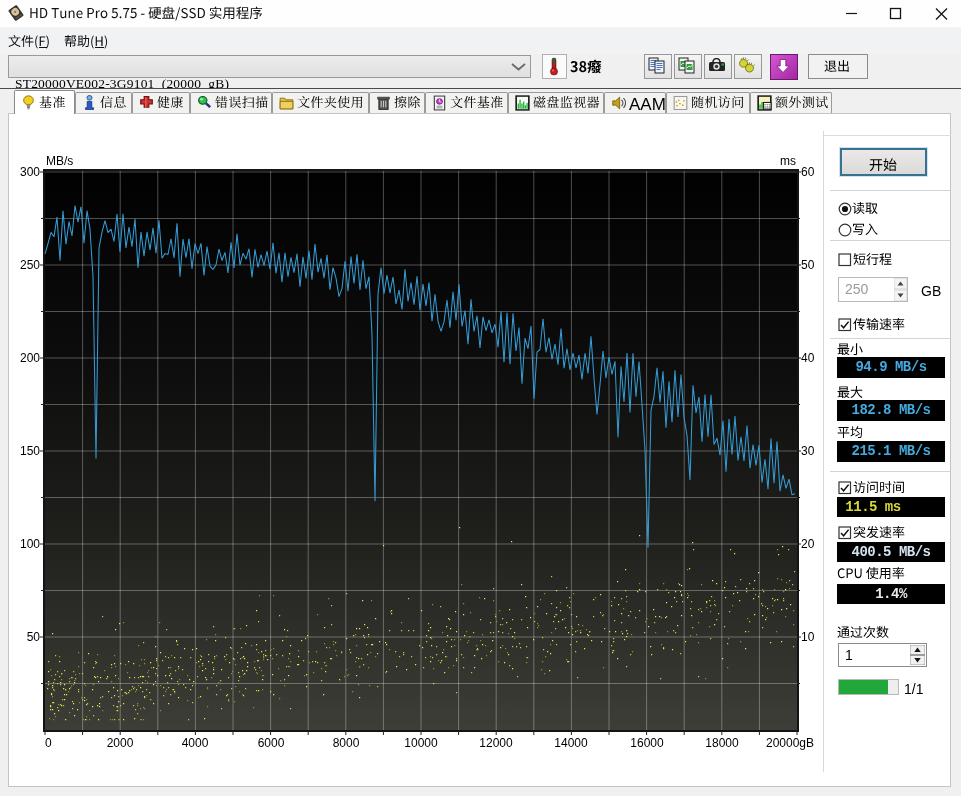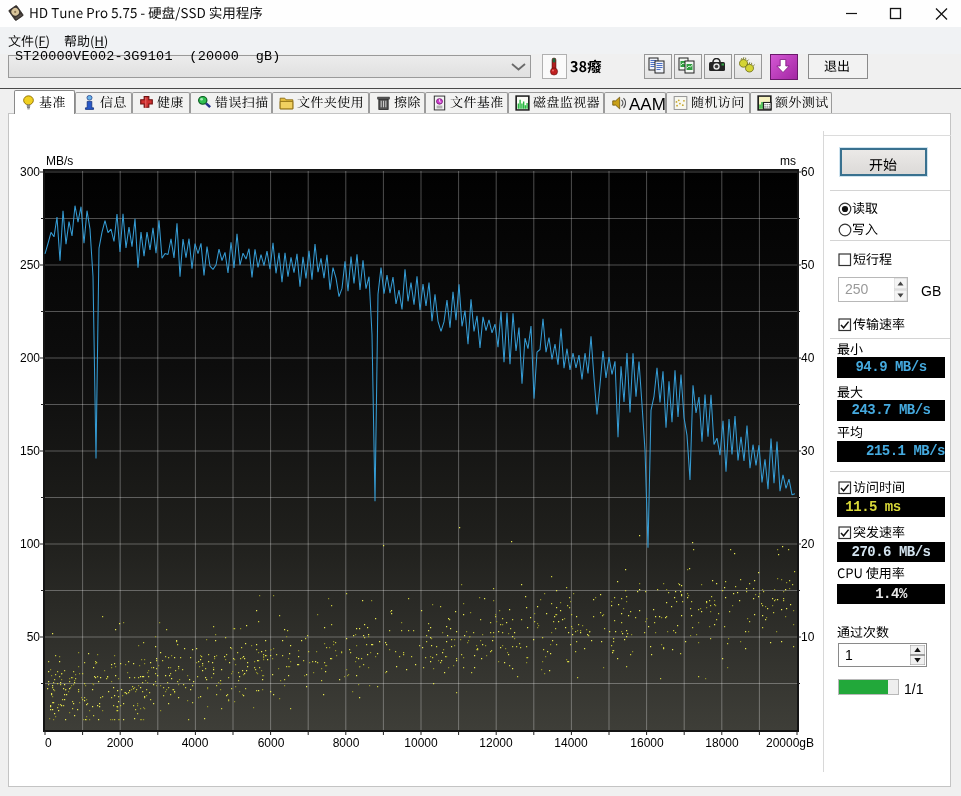--- a/index.html
+++ b/index.html
@@ -25,21 +25,21 @@
 <div class="abs" style="left:39px;top:47px;width:8px;height:1px;background:#111"></div>
 <div class="abs" style="left:95px;top:47px;width:9px;height:1px;background:#111"></div>
 <svg style="position:absolute;left:8px;top:32px" width="43" height="18" viewBox="0 -14 43 18">
     <path d="M5.5 -10.7C5.9 -10.1 6.3 -9.2 6.5 -8.7L7.5 -9C7.4 -9.5 6.9 -10.4 6.5 -11ZM0.7 -8.6V-7.7H2.7C3.4 -5.7 4.5 -4 5.8 -2.6C4.4 -1.4 2.6 -0.5 0.5 0.1C0.7 0.3 1 0.8 1.1 1C3.2 0.3 5.1 -0.6 6.5 -1.9C8 -0.6 9.8 0.4 11.9 0.9C12.1 0.7 12.3 0.3 12.6 0.1C10.5 -0.5 8.7 -1.4 7.3 -2.6C8.6 -4 9.6 -5.6 10.3 -7.7H12.4V-8.6ZM6.6 -3.3C5.3 -4.5 4.4 -6 3.7 -7.7H9.2C8.6 -5.9 7.7 -4.5 6.6 -3.3Z M17.1 -4.4V-3.5H20.9V1H21.8V-3.5H25.4V-4.4H21.8V-7.3H24.8V-8.3H21.8V-10.8H20.9V-8.3H19.1C19.3 -8.8 19.4 -9.5 19.6 -10.1L18.6 -10.3C18.3 -8.6 17.8 -6.9 17 -5.8C17.3 -5.7 17.7 -5.5 17.8 -5.3C18.2 -5.9 18.5 -6.6 18.8 -7.3H20.9V-4.4ZM16.5 -10.9C15.8 -8.9 14.6 -7 13.4 -5.7C13.6 -5.5 13.9 -5 14 -4.7C14.4 -5.2 14.8 -5.7 15.2 -6.2V1H16.1V-7.8C16.6 -8.7 17 -9.6 17.4 -10.6Z M29.1 2.5 29.8 2.2C28.7 0.4 28.2 -1.8 28.2 -4C28.2 -6.2 28.7 -8.4 29.8 -10.3L29.1 -10.6C27.9 -8.7 27.2 -6.6 27.2 -4C27.2 -1.5 27.9 0.6 29.1 2.5Z M31.7 0H32.9V-4.3H36.5V-5.3H32.9V-8.5H37.2V-9.5H31.7Z M38.9 2.5C40.1 0.6 40.8 -1.5 40.8 -4C40.8 -6.6 40.1 -8.7 38.9 -10.6L38.1 -10.3C39.2 -8.4 39.8 -6.2 39.8 -4C39.8 -1.8 39.2 0.4 38.1 2.2Z" fill="#111"></path>
   </svg>
 <svg style="position:absolute;left:64px;top:32px" width="46" height="18" viewBox="0 -14 46 18">
     <path d="M3.6 -10.9V-9.9H0.9V-9.1H3.6V-8.2H1.1V-7.4H3.6V-7.1C3.6 -6.9 3.5 -6.6 3.5 -6.4H0.7V-5.6H3.1C2.7 -5 2 -4.4 0.9 -4C1.1 -3.9 1.4 -3.5 1.6 -3.3C3 -3.9 3.8 -4.8 4.2 -5.6H7V-6.4H4.5C4.5 -6.6 4.5 -6.9 4.5 -7.1V-7.4H6.7V-8.2H4.5V-9.1H6.9V-9.9H4.5V-10.9ZM7.6 -10.4V-3.9H8.5V-9.5H10.8C10.4 -9 10 -8.3 9.5 -7.7C10.7 -7.1 11.1 -6.5 11.1 -6.1C11.1 -5.8 11 -5.6 10.8 -5.5C10.6 -5.4 10.4 -5.4 10.2 -5.4C9.9 -5.4 9.4 -5.4 8.8 -5.4C9 -5.2 9.1 -4.9 9.2 -4.6C9.7 -4.6 10.2 -4.6 10.7 -4.6C10.9 -4.6 11.2 -4.7 11.4 -4.8C11.9 -5.1 12.1 -5.4 12.1 -6C12.1 -6.6 11.7 -7.2 10.6 -7.9C11.1 -8.5 11.7 -9.3 12.2 -10L11.5 -10.4L11.3 -10.4ZM1.9 -3.4V0.3H2.9V-2.5H6V1H7V-2.5H10.3V-0.8C10.3 -0.6 10.2 -0.5 10 -0.5C9.8 -0.5 9 -0.5 8.2 -0.5C8.3 -0.3 8.5 0.1 8.5 0.3C9.6 0.3 10.3 0.3 10.7 0.2C11.1 0 11.3 -0.2 11.3 -0.7V-3.4H7V-4.4H6V-3.4Z M21.2 -10.9C21.2 -9.9 21.2 -8.9 21.2 -8H19.1V-7H21.2C21 -3.9 20.3 -1.2 17.8 0.3C18.1 0.5 18.4 0.8 18.5 1.1C21.2 -0.7 21.9 -3.6 22.1 -7H24.1C24 -2.3 23.9 -0.5 23.5 -0.1C23.4 0 23.3 0.1 23 0.1C22.8 0.1 22.1 0 21.4 -0C21.5 0.2 21.6 0.7 21.7 0.9C22.3 1 23 1 23.5 0.9C23.9 0.9 24.1 0.8 24.4 0.4C24.8 -0.1 24.9 -2 25.1 -7.5C25.1 -7.6 25.1 -8 25.1 -8H22.1C22.2 -8.9 22.2 -9.9 22.2 -10.9ZM13.4 -1.2 13.6 -0.2C15.2 -0.6 17.4 -1.1 19.4 -1.6L19.3 -2.5L18.6 -2.3V-10.3H14.4V-1.4ZM15.3 -1.6V-3.8H17.7V-2.1ZM15.3 -6.6H17.7V-4.7H15.3ZM15.3 -7.5V-9.4H17.7V-7.5Z M29.1 2.5 29.8 2.2C28.7 0.4 28.2 -1.8 28.2 -4C28.2 -6.2 28.7 -8.4 29.8 -10.3L29.1 -10.6C27.9 -8.7 27.2 -6.6 27.2 -4C27.2 -1.5 27.9 0.6 29.1 2.5Z M31.7 0H32.9V-4.5H37.3V0H38.6V-9.5H37.3V-5.5H32.9V-9.5H31.7Z M41.1 2.5C42.3 0.6 43.1 -1.5 43.1 -4C43.1 -6.6 42.3 -8.7 41.1 -10.6L40.4 -10.3C41.5 -8.4 42.1 -6.2 42.1 -4C42.1 -1.8 41.5 0.4 40.4 2.2Z" fill="#111"></path>
   </svg>
 <div class="abs" style="left:0;top:54px;width:961px;height:34px;background:#f0f0f0"></div>
 <div class="abs" style="left:8px;top:55px;width:521px;height:21px;background:linear-gradient(#ececec,#e0e0e0);border:1px solid #9a9a9a"></div>
-<div class="abs" style="left:15px;top:49px;font-family:Liberation Mono, monospace;font-size:13.5px;color:#000;letter-spacing:0.2px">ST20000VE002-3G9101&nbsp;&nbsp;(20000&nbsp;&nbsp;gB)</div>
+<div class="abs" style="left:15px;top:76px;font-family:Liberation Serif, serif;font-size:13.5px;color:#000;letter-spacing:0.2px">ST20000VE002-3G9101&nbsp;&nbsp;(20000&nbsp;&nbsp;gB)</div>
 <svg class="abs" style="left:511px;top:63px" width="16" height="8" viewBox="0 0 16 8">
     <path d="M1 1l6.5 5.5L14 1" stroke="#6a6a6a" stroke-width="1.8" fill="none"></path>
   </svg>
 <div class="abs" style="left:542px;top:54px;width:23px;height:23px;background:#fafafa;border:1px solid #b0b0b0"></div>
 <svg class="abs" style="left:547px;top:56px" width="14" height="20" viewBox="0 0 14 20">
 <rect x="5" y="2" width="4" height="12" rx="2" fill="#b02020" stroke="#400" stroke-width="0.5"></rect>
 <rect x="5.6" y="2.4" width="2.8" height="4" fill="#1a6a40"></rect>
 <circle cx="7" cy="15.5" r="3.6" fill="#c02020" stroke="#400" stroke-width="0.5"></circle>
 <circle cx="6" cy="14.6" r="1" fill="#e86a6a"></circle>
   </svg>
@@ -294,44 +294,44 @@
   </svg>
 <svg style="position:absolute;left:837px;top:340px" width="28" height="18" viewBox="0 -14 28 18">
     <path d="M3.2 -8.3H9.8V-7.3H3.2ZM3.2 -9.8H9.8V-8.9H3.2ZM2.3 -10.5V-6.6H10.8V-10.5ZM5.1 -5.1V-4.2H2.8V-5.1ZM0.6 -0.6 0.7 0.3 5.1 -0.2V1H6.1V-0.3L6.8 -0.4V-1.2L6.1 -1.1V-5.1H12.3V-5.9H0.6V-5.1H1.9V-0.7ZM6.6 -4.3V-3.5H7.4L7.1 -3.4C7.5 -2.5 8 -1.6 8.7 -0.9C8 -0.4 7.2 0 6.4 0.3C6.6 0.5 6.8 0.8 6.9 1C7.7 0.7 8.6 0.2 9.4 -0.3C10.1 0.3 11 0.7 11.9 1C12.1 0.8 12.3 0.4 12.5 0.2C11.6 0 10.7 -0.4 10 -0.9C10.9 -1.8 11.6 -2.8 12 -4.1L11.4 -4.3L11.2 -4.3ZM8 -3.5H10.8C10.5 -2.7 10 -2 9.4 -1.5C8.8 -2 8.3 -2.7 8 -3.5ZM5.1 -3.5V-2.6H2.8V-3.5ZM5.1 -1.8V-1L2.8 -0.8V-1.8Z M19 -10.7V-0.3C19 -0.1 18.9 0 18.7 0C18.4 0.1 17.5 0.1 16.5 0C16.7 0.3 16.8 0.8 16.9 1C18.1 1.1 18.9 1 19.4 0.9C19.9 0.7 20.1 0.4 20.1 -0.3V-10.7ZM22.2 -7.4C23.3 -5.6 24.3 -3.1 24.6 -1.6L25.7 -2C25.4 -3.6 24.2 -6 23.1 -7.8ZM15.6 -7.7C15.3 -5.9 14.6 -3.7 13.4 -2.3C13.7 -2.2 14.1 -2 14.3 -1.8C15.5 -3.2 16.3 -5.6 16.7 -7.5Z" fill="#000"></path>
   </svg>
 <div class="abs" style="left:837px;top:357px;width:108px;height:21px;background:#000"></div>
 <div class="abs" style="left:837px;top:357px;width:108px;height:21px;font-family:'Liberation Mono',monospace;font-weight:bold;font-size:14px;color:#45aadf;text-align:center;line-height:21px;letter-spacing:-0.5px">94.9 MB/s</div>
 <svg style="position:absolute;left:837px;top:383px" width="28" height="18" viewBox="0 -14 28 18">
     <path d="M3.2 -8.3H9.8V-7.3H3.2ZM3.2 -9.8H9.8V-8.9H3.2ZM2.3 -10.5V-6.6H10.8V-10.5ZM5.1 -5.1V-4.2H2.8V-5.1ZM0.6 -0.6 0.7 0.3 5.1 -0.2V1H6.1V-0.3L6.8 -0.4V-1.2L6.1 -1.1V-5.1H12.3V-5.9H0.6V-5.1H1.9V-0.7ZM6.6 -4.3V-3.5H7.4L7.1 -3.4C7.5 -2.5 8 -1.6 8.7 -0.9C8 -0.4 7.2 0 6.4 0.3C6.6 0.5 6.8 0.8 6.9 1C7.7 0.7 8.6 0.2 9.4 -0.3C10.1 0.3 11 0.7 11.9 1C12.1 0.8 12.3 0.4 12.5 0.2C11.6 0 10.7 -0.4 10 -0.9C10.9 -1.8 11.6 -2.8 12 -4.1L11.4 -4.3L11.2 -4.3ZM8 -3.5H10.8C10.5 -2.7 10 -2 9.4 -1.5C8.8 -2 8.3 -2.7 8 -3.5ZM5.1 -3.5V-2.6H2.8V-3.5ZM5.1 -1.8V-1L2.8 -0.8V-1.8Z M19 -10.9C19 -9.9 19 -8.6 18.8 -7.2H13.8V-6.2H18.6C18.1 -3.7 16.8 -1.2 13.6 0.2C13.8 0.4 14.1 0.8 14.3 1C17.5 -0.4 18.9 -2.9 19.5 -5.4C20.5 -2.5 22.2 -0.2 24.7 1C24.9 0.7 25.2 0.3 25.5 0.1C22.9 -0.9 21.2 -3.3 20.3 -6.2H25.2V-7.2H19.8C20 -8.6 20 -9.9 20 -10.9Z" fill="#000"></path>
   </svg>
 <div class="abs" style="left:837px;top:400px;width:108px;height:21px;background:#000"></div>
-<div class="abs" style="left:837px;top:400px;width:108px;height:21px;font-family:'Liberation Mono',monospace;font-weight:bold;font-size:14px;color:#45aadf;text-align:center;line-height:21px;letter-spacing:-0.5px">243.7 MB/s</div>
+<div class="abs" style="left:837px;top:400px;width:108px;height:21px;font-family:'Liberation Mono',monospace;font-weight:bold;font-size:14px;color:#45aadf;text-align:center;line-height:21px;letter-spacing:-0.5px">182.8 MB/s</div>
 <svg style="position:absolute;left:837px;top:423px" width="28" height="18" viewBox="0 -14 28 18">
     <path d="M2.3 -8.2C2.8 -7.2 3.3 -6 3.5 -5.2L4.4 -5.5C4.2 -6.3 3.7 -7.5 3.1 -8.4ZM9.8 -8.5C9.5 -7.6 8.9 -6.2 8.4 -5.4L9.2 -5.1C9.8 -5.9 10.4 -7.2 10.8 -8.2ZM0.7 -4.5V-3.5H6V1H7V-3.5H12.3V-4.5H7V-9.1H11.6V-10H1.4V-9.1H6V-4.5Z M19.3 -6C20.1 -5.3 21.1 -4.4 21.6 -3.8L22.3 -4.5C21.7 -5 20.7 -5.9 19.9 -6.6ZM18.3 -1.5 18.7 -0.6C20 -1.4 21.8 -2.3 23.4 -3.3L23.2 -4.1C21.4 -3.1 19.5 -2.1 18.3 -1.5ZM20.4 -10.9C19.8 -9.2 18.8 -7.6 17.6 -6.5C17.8 -6.3 18.1 -5.9 18.3 -5.7C18.9 -6.3 19.5 -7.1 20 -7.9H24.2C24 -2.6 23.8 -0.5 23.4 -0.1C23.3 0.1 23.1 0.2 22.8 0.2C22.5 0.2 21.7 0.2 20.7 0.1C20.9 0.3 21 0.7 21 1C21.8 1 22.7 1.1 23.2 1C23.6 1 23.9 0.9 24.2 0.5C24.7 -0.2 24.9 -2.2 25.1 -8.3C25.1 -8.5 25.1 -8.8 25.1 -8.8H20.5C20.8 -9.4 21.1 -10 21.3 -10.6ZM13.5 -1.6 13.8 -0.6C15.1 -1.2 16.7 -2.1 18.2 -2.9L17.9 -3.7L16.1 -2.8V-6.9H17.7V-7.8H16.1V-10.8H15.2V-7.8H13.6V-6.9H15.2V-2.4C14.5 -2.1 13.9 -1.8 13.5 -1.6Z" fill="#000"></path>
   </svg>
 <div class="abs" style="left:837px;top:441px;width:108px;height:21px;background:#000"></div>
-<div class="abs" style="left:837px;top:441px;width:108px;height:21px;font-family:'Liberation Mono',monospace;font-weight:bold;font-size:14px;color:#45aadf;text-align:right;line-height:21px;letter-spacing:-0.5px">215.1 MB/s</div>
+<div class="abs" style="left:837px;top:441px;width:108px;height:21px;font-family:'Liberation Mono',monospace;font-weight:bold;font-size:14px;color:#45aadf;text-align:center;line-height:21px;letter-spacing:-0.5px">215.1 MB/s</div>
 <svg class="abs" style="left:838px;top:481px" width="14" height="14" viewBox="0 0 14 14">
     <rect x="1" y="1" width="11.5" height="11.5" fill="#fff" stroke="#333" stroke-width="1.2"></rect>
     <path d="M3 7l2.6 2.8L10.6 3.6" stroke="#111" stroke-width="1.5" fill="none"></path>
   </svg>
 <svg style="position:absolute;left:853px;top:478px" width="54" height="18" viewBox="0 -14 54 18">
     <path d="M7.7 -10.7C7.9 -10 8.2 -9.2 8.3 -8.7L9.3 -9C9.2 -9.5 8.9 -10.3 8.6 -10.9ZM1.6 -10.1C2.2 -9.5 3.1 -8.6 3.5 -8.1L4.2 -8.8C3.8 -9.3 2.9 -10.1 2.3 -10.7ZM4.9 -8.6V-7.7H6.7C6.7 -4.4 6.5 -1.3 4.4 0.4C4.6 0.5 5 0.8 5.1 1.1C6.7 -0.3 7.3 -2.4 7.6 -4.9H10.5C10.3 -1.7 10.2 -0.4 9.9 -0.1C9.8 0 9.6 0.1 9.4 0.1C9.2 0.1 8.5 0 7.8 -0C8 0.2 8.1 0.6 8.1 0.9C8.8 0.9 9.4 1 9.8 0.9C10.2 0.9 10.5 0.8 10.7 0.5C11.1 0 11.3 -1.4 11.5 -5.3C11.5 -5.5 11.5 -5.8 11.5 -5.8H7.6C7.7 -6.4 7.7 -7 7.7 -7.7H12.4V-8.6ZM0.6 -6.9V-5.9H2.6V-1.6C2.6 -1 2.1 -0.5 1.9 -0.4C2.1 -0.2 2.4 0.2 2.5 0.5C2.7 0.2 3 -0.1 5.3 -1.9C5.3 -2.1 5.1 -2.4 5 -2.7L3.6 -1.6V-6.9Z M14.2 -8V1H15.2V-8ZM14.4 -10.3C15 -9.6 15.9 -8.7 16.3 -8.1L17 -8.6C16.6 -9.2 15.7 -10.1 15.1 -10.8ZM17.6 -10.2V-9.3H23.8V-0.3C23.8 -0.1 23.7 -0 23.5 -0C23.3 -0 22.5 0 21.7 -0C21.9 0.2 22 0.7 22.1 0.9C23.1 0.9 23.8 0.9 24.2 0.8C24.6 0.6 24.8 0.3 24.8 -0.3V-10.2ZM17.2 -7V-1.3H18.1V-2.2H21.7V-7ZM18.1 -6.1H20.8V-3.1H18.1Z M32.2 -5.9C32.9 -4.9 33.7 -3.5 34.2 -2.7L35 -3.2C34.6 -4 33.7 -5.3 33 -6.3ZM30.2 -5.2V-2.3H28V-5.2ZM30.2 -6.1H28V-8.9H30.2ZM27.1 -9.8V-0.3H28V-1.4H31.1V-9.8ZM35.9 -10.9V-8.3H31.7V-7.4H35.9V-0.4C35.9 -0.2 35.8 -0.1 35.6 -0.1C35.3 -0.1 34.3 -0.1 33.3 -0.1C33.4 0.2 33.6 0.6 33.7 0.9C35 0.9 35.8 0.9 36.3 0.7C36.7 0.6 36.9 0.3 36.9 -0.4V-7.4H38.5V-8.3H36.9V-10.9Z M40.2 -8V1H41.2V-8ZM40.4 -10.3C41 -9.7 41.7 -8.9 42 -8.4L42.8 -8.9C42.4 -9.4 41.7 -10.2 41.1 -10.8ZM43.9 -3.8H47V-2.1H43.9ZM43.9 -6.4H47V-4.7H43.9ZM43 -7.2V-1.3H48V-7.2ZM43.6 -10.2V-9.3H49.9V-0.1C49.9 0 49.8 0.1 49.6 0.1C49.5 0.1 48.9 0.1 48.4 0.1C48.5 0.3 48.7 0.7 48.7 1C49.5 1 50.1 1 50.4 0.8C50.8 0.7 50.9 0.4 50.9 -0.1V-10.2Z" fill="#000"></path>
   </svg>
 <div class="abs" style="left:837px;top:497px;width:108px;height:20px;background:#000"></div>
 <div class="abs" style="left:819px;top:497px;width:108px;height:20px;font-family:'Liberation Mono',monospace;font-weight:bold;font-size:14px;color:#d8d838;text-align:center;line-height:20px;letter-spacing:-0.5px">11.5 ms</div>
 <svg class="abs" style="left:838px;top:526px" width="14" height="14" viewBox="0 0 14 14">
     <rect x="1" y="1" width="11.5" height="11.5" fill="#fff" stroke="#333" stroke-width="1.2"></rect>
     <path d="M3 7l2.6 2.8L10.6 3.6" stroke="#111" stroke-width="1.5" fill="none"></path>
   </svg>
 <svg style="position:absolute;left:853px;top:523px" width="54" height="18" viewBox="0 -14 54 18">
     <path d="M4.8 -8.3C3.9 -7.4 2.6 -6.5 1.4 -6.1L2 -5.3C3.3 -5.9 4.6 -6.9 5.6 -7.9ZM7.4 -7.6C8.6 -7 10 -6 10.7 -5.4L11.4 -6.1C10.6 -6.7 9.1 -7.6 8 -8.2ZM7.6 -5.6C8.2 -5.2 8.9 -4.6 9.2 -4.2H6.8C6.9 -4.8 7 -5.4 7 -6.1H6C6 -5.4 5.9 -4.8 5.8 -4.2H0.7V-3.2H5.5C4.9 -1.7 3.6 -0.5 0.7 0.2C0.9 0.4 1.2 0.8 1.2 1C4.4 0.2 5.8 -1.2 6.4 -3C7.4 -0.8 9.2 0.5 11.9 1C12 0.7 12.3 0.3 12.5 0.1C9.9 -0.3 8.2 -1.4 7.3 -3.2H12.3V-4.2H9.2L9.9 -4.6C9.6 -5 8.9 -5.6 8.4 -6ZM1 -9.6V-7.1H2V-8.7H11V-7.1H12V-9.6H7.3C7.1 -10 6.9 -10.6 6.6 -11L5.6 -10.8C5.8 -10.4 6 -10 6.2 -9.6Z M21.7 -10.3C22.3 -9.7 23 -8.8 23.4 -8.3L24.2 -8.9C23.8 -9.3 23.1 -10.2 22.5 -10.7ZM14.9 -6.8C15 -6.9 15.4 -7 16.3 -7H18.1C17.2 -4.3 15.8 -2.2 13.4 -0.7C13.6 -0.6 14 -0.2 14.1 0C15.8 -1 17 -2.4 18 -4C18.5 -3 19.1 -2.1 19.9 -1.4C18.8 -0.6 17.5 -0.1 16.1 0.2C16.3 0.4 16.5 0.8 16.6 1.1C18.1 0.7 19.5 0.1 20.7 -0.8C21.8 0.1 23.3 0.7 24.9 1.1C25.1 0.8 25.3 0.4 25.5 0.2C23.9 -0.1 22.6 -0.7 21.4 -1.4C22.6 -2.4 23.4 -3.7 24 -5.4L23.3 -5.7L23.1 -5.6H18.7C18.9 -6.1 19.1 -6.5 19.2 -7H25.1L25.1 -8H19.5C19.7 -8.9 19.8 -9.8 20 -10.8L18.9 -11C18.8 -9.9 18.6 -8.9 18.3 -8H16C16.3 -8.6 16.7 -9.5 16.9 -10.4L15.9 -10.6C15.7 -9.6 15.2 -8.5 15 -8.2C14.9 -8 14.7 -7.8 14.5 -7.7C14.7 -7.5 14.8 -7 14.9 -6.8ZM20.6 -2C19.8 -2.8 19.1 -3.7 18.6 -4.7H22.6C22.2 -3.6 21.5 -2.7 20.6 -2Z M26.9 -9.9C27.6 -9.2 28.5 -8.2 28.9 -7.6L29.7 -8.2C29.2 -8.8 28.4 -9.8 27.6 -10.4ZM29.5 -6.3H26.6V-5.4H28.5V-1.3C27.9 -1.1 27.2 -0.5 26.5 0.1L27.2 0.9C27.8 0.1 28.5 -0.6 29 -0.6C29.3 -0.6 29.7 -0.2 30.3 0.1C31.2 0.7 32.3 0.8 33.8 0.8C35 0.8 37.3 0.7 38.2 0.7C38.2 0.4 38.4 -0.1 38.5 -0.3C37.2 -0.2 35.3 -0.1 33.8 -0.1C32.4 -0.1 31.3 -0.2 30.5 -0.7C30 -0.9 29.7 -1.1 29.5 -1.3ZM31.6 -6.9H33.6V-5.2H31.6ZM34.6 -6.9H36.8V-5.2H34.6ZM33.6 -10.9V-9.6H30.1V-8.7H33.6V-7.6H30.7V-4.4H33.2C32.4 -3.3 31.2 -2.3 30 -1.8C30.2 -1.6 30.5 -1.2 30.6 -1C31.7 -1.6 32.8 -2.6 33.6 -3.7V-0.6H34.6V-3.7C35.7 -2.9 36.8 -1.9 37.4 -1.2L38.1 -1.9C37.4 -2.6 36 -3.6 34.9 -4.4H37.7V-7.6H34.6V-8.7H38.3V-9.6H34.6V-10.9Z M49.8 -8.4C49.3 -7.8 48.5 -7.1 47.9 -6.7L48.6 -6.2C49.2 -6.6 50 -7.3 50.6 -7.9ZM39.7 -4.4 40.2 -3.6C41.1 -4 42.1 -4.6 43.1 -5.1L43 -5.9C41.8 -5.3 40.5 -4.7 39.7 -4.4ZM40.1 -7.8C40.8 -7.3 41.7 -6.7 42.1 -6.3L42.8 -6.9C42.3 -7.3 41.5 -7.9 40.8 -8.3ZM47.8 -5.3C48.7 -4.8 49.8 -4 50.4 -3.5L51.1 -4C50.5 -4.6 49.4 -5.3 48.5 -5.8ZM39.7 -2.6V-1.7H45V1H46V-1.7H51.4V-2.6H46V-3.7H45V-2.6ZM44.7 -10.8C44.9 -10.5 45.1 -10.1 45.3 -9.8H39.9V-8.9H44.7C44.3 -8.2 43.9 -7.7 43.7 -7.5C43.5 -7.3 43.3 -7.1 43.1 -7.1C43.2 -6.9 43.3 -6.5 43.4 -6.3C43.6 -6.4 43.9 -6.4 45.4 -6.5C44.7 -5.9 44.2 -5.4 43.9 -5.2C43.5 -4.8 43.1 -4.6 42.9 -4.5C43 -4.3 43.1 -3.9 43.1 -3.7C43.4 -3.8 43.9 -3.9 47.3 -4.2C47.4 -4 47.6 -3.7 47.6 -3.5L48.4 -3.9C48.1 -4.5 47.5 -5.4 46.9 -6.1L46.2 -5.8C46.4 -5.5 46.6 -5.2 46.8 -4.9L44.5 -4.7C45.6 -5.6 46.8 -6.8 47.8 -8L47 -8.4C46.8 -8.1 46.4 -7.7 46.1 -7.4L44.5 -7.3C44.9 -7.7 45.3 -8.3 45.7 -8.9H51.2V-9.8H46.4C46.2 -10.1 45.9 -10.6 45.6 -11Z" fill="#000"></path>
   </svg>
 <div class="abs" style="left:837px;top:542px;width:108px;height:20px;background:#000"></div>
-<div class="abs" style="left:837px;top:542px;width:108px;height:20px;font-family:'Liberation Mono',monospace;font-weight:bold;font-size:14px;color:#d4e4f0;text-align:center;line-height:20px;letter-spacing:-0.5px">270.6 MB/s</div>
+<div class="abs" style="left:837px;top:542px;width:108px;height:20px;font-family:'Liberation Mono',monospace;font-weight:bold;font-size:14px;color:#d4e4f0;text-align:center;line-height:20px;letter-spacing:-0.5px">400.5 MB/s</div>
 <svg style="position:absolute;left:837px;top:564px" width="69" height="18" viewBox="0 -14 69 18">
     <path d="M4.9 0.2C6.1 0.2 7.1 -0.3 7.8 -1.2L7.2 -2C6.6 -1.3 5.9 -0.9 5 -0.9C3.1 -0.9 2 -2.4 2 -4.8C2 -7.2 3.2 -8.6 5 -8.6C5.8 -8.6 6.4 -8.3 6.9 -7.7L7.6 -8.5C7 -9.1 6.1 -9.7 5 -9.7C2.6 -9.7 0.8 -7.8 0.8 -4.8C0.8 -1.7 2.5 0.2 4.9 0.2Z M9.6 0H10.8V-3.8H12.4C14.5 -3.8 15.9 -4.7 15.9 -6.7C15.9 -8.8 14.5 -9.5 12.3 -9.5H9.6ZM10.8 -4.8V-8.6H12.2C13.8 -8.6 14.7 -8.1 14.7 -6.7C14.7 -5.4 13.9 -4.8 12.2 -4.8Z M21.2 0.2C23.2 0.2 24.6 -0.9 24.6 -3.9V-9.5H23.5V-3.9C23.5 -1.6 22.5 -0.9 21.2 -0.9C20 -0.9 19 -1.6 19 -3.9V-9.5H17.8V-3.9C17.8 -0.9 19.3 0.2 21.2 0.2Z M36.6 -10.9V-9.5H33V-8.6H36.6V-7.3H33.4V-3.7H36.5C36.4 -3 36.2 -2.3 35.8 -1.7C35.1 -2.2 34.6 -2.8 34.2 -3.4L33.4 -3.2C33.8 -2.3 34.5 -1.6 35.2 -1.1C34.6 -0.5 33.8 -0.1 32.5 0.3C32.7 0.5 33 0.9 33.1 1.1C34.5 0.7 35.4 0.1 36 -0.5C37.4 0.3 39 0.8 40.9 1.1C41 0.8 41.2 0.4 41.4 0.2C39.6 -0 37.9 -0.5 36.6 -1.2C37.1 -2 37.4 -2.8 37.5 -3.7H40.9V-7.3H37.5V-8.6H41.3V-9.5H37.5V-10.9ZM34.3 -6.5H36.6V-5.1L36.6 -4.5H34.3ZM37.5 -6.5H39.9V-4.5H37.5L37.5 -5.1ZM32.4 -10.9C31.7 -9 30.4 -7 29.1 -5.8C29.2 -5.6 29.5 -5.1 29.6 -4.8C30.1 -5.3 30.6 -5.9 31.1 -6.5V1.1H32V-8C32.5 -8.8 33 -9.7 33.3 -10.7Z M43.8 -10V-5.3C43.8 -3.5 43.7 -1.2 42.2 0.5C42.4 0.6 42.8 0.9 43 1.1C44 0 44.4 -1.5 44.6 -3H47.9V0.9H48.9V-3H52.4V-0.3C52.4 -0.1 52.3 0 52 0C51.8 0.1 50.9 0.1 50 0C50.1 0.3 50.3 0.7 50.3 1C51.5 1 52.3 1 52.7 0.8C53.2 0.7 53.3 0.4 53.3 -0.3V-10ZM44.8 -9.1H47.9V-7H44.8ZM52.4 -9.1V-7H48.9V-9.1ZM44.8 -6.1H47.9V-3.9H44.7C44.7 -4.4 44.8 -4.8 44.8 -5.3ZM52.4 -6.1V-3.9H48.9V-6.1Z M65.6 -8.4C65.1 -7.8 64.3 -7.1 63.7 -6.7L64.5 -6.2C65.1 -6.6 65.8 -7.3 66.4 -7.9ZM55.5 -4.4 56 -3.6C56.9 -4 58 -4.6 59 -5.1L58.8 -5.9C57.6 -5.3 56.3 -4.7 55.5 -4.4ZM55.9 -7.8C56.6 -7.3 57.5 -6.7 57.9 -6.3L58.6 -6.9C58.1 -7.3 57.3 -7.9 56.6 -8.3ZM63.6 -5.3C64.5 -4.8 65.6 -4 66.2 -3.5L66.9 -4C66.3 -4.6 65.2 -5.3 64.3 -5.8ZM55.5 -2.6V-1.7H60.8V1H61.8V-1.7H67.2V-2.6H61.8V-3.7H60.8V-2.6ZM60.5 -10.8C60.7 -10.5 60.9 -10.1 61.1 -9.8H55.7V-8.9H60.5C60.1 -8.2 59.7 -7.7 59.5 -7.5C59.3 -7.3 59.1 -7.1 58.9 -7.1C59 -6.9 59.1 -6.5 59.2 -6.3C59.4 -6.4 59.7 -6.4 61.2 -6.5C60.6 -5.9 60 -5.4 59.7 -5.2C59.3 -4.8 59 -4.6 58.7 -4.5C58.8 -4.3 58.9 -3.9 58.9 -3.7C59.2 -3.8 59.7 -3.9 63.1 -4.2C63.2 -4 63.4 -3.7 63.4 -3.5L64.2 -3.9C63.9 -4.5 63.3 -5.4 62.7 -6.1L62 -5.8C62.2 -5.5 62.4 -5.2 62.6 -4.9L60.3 -4.7C61.5 -5.6 62.6 -6.8 63.6 -8L62.8 -8.4C62.6 -8.1 62.3 -7.7 62 -7.4L60.3 -7.3C60.7 -7.7 61.1 -8.3 61.5 -8.9H67V-9.8H62.2C62 -10.1 61.7 -10.6 61.4 -11Z" fill="#000"></path>
   </svg>
 <div class="abs" style="left:837px;top:584px;width:108px;height:20px;background:#000"></div>
 <div class="abs" style="left:837px;top:584px;width:108px;height:29px;font-family:'Liberation Mono',monospace;font-weight:bold;font-size:14px;color:#e8e8e8;text-align:center;line-height:20px;letter-spacing:-0.5px">1.4%</div>
 <svg style="position:absolute;left:837px;top:623px" width="54" height="18" viewBox="0 -14 54 18">
     <path d="M0.8 -9.8C1.6 -9.2 2.6 -8.2 3.1 -7.6L3.8 -8.3C3.3 -8.9 2.3 -9.8 1.5 -10.4ZM3.3 -6H0.6V-5.1H2.4V-1.4C1.8 -1.2 1.2 -0.6 0.5 0.1L1.1 0.9C1.8 0 2.4 -0.7 2.9 -0.7C3.2 -0.7 3.6 -0.3 4.1 0C5 0.6 6.1 0.7 7.7 0.7C9.1 0.7 11.4 0.7 12.3 0.6C12.3 0.4 12.5 -0.1 12.6 -0.3C11.3 -0.2 9.3 -0.1 7.7 -0.1C6.3 -0.1 5.2 -0.2 4.3 -0.7C3.9 -1 3.6 -1.3 3.3 -1.4ZM4.7 -10.4V-9.7H10.2C9.7 -9.3 9 -8.9 8.4 -8.6C7.7 -8.8 7.1 -9.1 6.5 -9.3L5.9 -8.8C6.7 -8.5 7.6 -8 8.4 -7.7H4.7V-0.9H5.6V-3.1H7.8V-1H8.7V-3.1H11V-1.9C11 -1.7 10.9 -1.7 10.8 -1.7C10.6 -1.7 10.1 -1.7 9.4 -1.7C9.6 -1.5 9.7 -1.1 9.7 -0.9C10.6 -0.9 11.1 -0.9 11.5 -1C11.8 -1.2 11.9 -1.4 11.9 -1.9V-7.7H10.2C10 -7.8 9.6 -8 9.3 -8.2C10.2 -8.7 11.2 -9.3 11.9 -10L11.3 -10.5L11.1 -10.4ZM11 -6.9V-5.8H8.7V-6.9ZM5.6 -5H7.8V-3.8H5.6ZM5.6 -5.8V-6.9H7.8V-5.8ZM11 -5V-3.8H8.7V-5Z M14 -10.1C14.8 -9.4 15.6 -8.4 16 -7.8L16.8 -8.4C16.4 -9 15.5 -9.9 14.8 -10.6ZM18 -6.2C18.6 -5.4 19.4 -4.3 19.8 -3.6L20.6 -4.1C20.2 -4.7 19.4 -5.8 18.7 -6.6ZM16.4 -6H13.7V-5.1H15.4V-1.7C14.9 -1.5 14.2 -0.9 13.5 -0.2L14.2 0.7C14.8 -0.2 15.5 -0.9 15.9 -0.9C16.2 -0.9 16.6 -0.5 17.1 -0.1C18.1 0.4 19.1 0.6 20.8 0.6C22 0.6 24.3 0.5 25.2 0.4C25.2 0.1 25.4 -0.4 25.5 -0.6C24.3 -0.5 22.3 -0.4 20.8 -0.4C19.3 -0.4 18.2 -0.5 17.4 -1C16.9 -1.2 16.7 -1.5 16.4 -1.7ZM22.4 -10.9V-8.6H17.3V-7.7H22.4V-2.5C22.4 -2.3 22.3 -2.2 22 -2.2C21.7 -2.2 20.8 -2.2 19.9 -2.2C20 -1.9 20.2 -1.5 20.2 -1.2C21.5 -1.2 22.3 -1.2 22.7 -1.4C23.2 -1.5 23.3 -1.8 23.3 -2.5V-7.7H25.2V-8.6H23.3V-10.9Z M26.7 -9.3C27.6 -8.8 28.7 -8 29.2 -7.5L29.9 -8.3C29.3 -8.8 28.2 -9.6 27.3 -10ZM26.5 -0.9 27.4 -0.3C28.2 -1.4 29.2 -3 30 -4.3L29.2 -4.9C28.4 -3.5 27.3 -1.9 26.5 -0.9ZM31.9 -10.9C31.5 -8.8 30.8 -6.8 29.8 -5.5C30 -5.4 30.5 -5.1 30.7 -5C31.2 -5.7 31.7 -6.7 32.1 -7.7H36.9C36.6 -6.9 36.2 -5.9 35.9 -5.2C36.2 -5.1 36.5 -4.9 36.8 -4.8C37.2 -5.7 37.8 -7.1 38.1 -8.4L37.4 -8.8L37.2 -8.7H32.4C32.6 -9.4 32.8 -10 32.9 -10.7ZM33.4 -7.1V-6.3C33.4 -4.4 33.1 -1.6 29.1 0.3C29.4 0.5 29.7 0.9 29.9 1.1C32.4 -0.2 33.6 -1.9 34.1 -3.4C34.8 -1.4 36 0.2 37.8 0.9C38 0.7 38.3 0.3 38.5 0.1C36.2 -0.7 35 -2.7 34.4 -5.3C34.4 -5.7 34.4 -6 34.4 -6.3V-7.1Z M44.8 -10.7C44.5 -10.2 44.1 -9.4 43.8 -8.9L44.4 -8.6C44.8 -9.1 45.2 -9.7 45.6 -10.3ZM40.1 -10.3C40.5 -9.8 40.8 -9 41 -8.6L41.7 -8.9C41.6 -9.4 41.2 -10.1 40.9 -10.6ZM44.3 -3.4C44 -2.7 43.6 -2.1 43.1 -1.6C42.6 -1.9 42.1 -2.1 41.6 -2.3C41.8 -2.7 42 -3 42.2 -3.4ZM40.4 -2C41.1 -1.7 41.8 -1.4 42.4 -1.1C41.6 -0.5 40.6 -0.1 39.5 0.2C39.7 0.4 39.9 0.7 40 0.9C41.2 0.6 42.3 0.1 43.2 -0.7C43.7 -0.4 44.1 -0.1 44.4 0.1L45 -0.6C44.7 -0.8 44.3 -1 43.9 -1.2C44.6 -2 45.1 -2.9 45.4 -4L44.9 -4.2L44.7 -4.2H42.6L42.9 -4.9L42 -5C41.9 -4.8 41.8 -4.5 41.7 -4.2H39.9V-3.4H41.3C41 -2.9 40.7 -2.4 40.4 -2ZM42.3 -10.9V-8.5H39.6V-7.7H42C41.4 -6.9 40.4 -6 39.5 -5.7C39.7 -5.5 39.9 -5.1 40 -4.9C40.8 -5.3 41.7 -6.1 42.3 -6.8V-5.3H43.3V-7C43.9 -6.6 44.7 -6 45 -5.7L45.5 -6.4C45.2 -6.6 44.1 -7.3 43.4 -7.7H45.9V-8.5H43.3V-10.9ZM47.2 -10.8C46.9 -8.5 46.3 -6.3 45.3 -5C45.5 -4.8 45.8 -4.5 46 -4.4C46.3 -4.9 46.6 -5.4 46.9 -6.1C47.2 -4.8 47.5 -3.6 48 -2.6C47.3 -1.4 46.3 -0.4 44.9 0.3C45 0.5 45.3 0.9 45.4 1.1C46.7 0.4 47.7 -0.5 48.5 -1.7C49.2 -0.6 50 0.3 51 0.9C51.1 0.7 51.4 0.3 51.6 0.2C50.5 -0.4 49.7 -1.4 49 -2.6C49.7 -3.9 50.2 -5.5 50.4 -7.5H51.3V-8.4H47.6C47.8 -9.1 48 -9.9 48.1 -10.7ZM49.5 -7.5C49.3 -6 49 -4.7 48.5 -3.6C48 -4.8 47.7 -6.1 47.4 -7.5Z" fill="#000"></path>
   </svg>
 <div class="abs" style="left:838px;top:643px;width:89px;height:24px;background:#fff;border:1px solid #8a8a8a;box-sizing:border-box"></div>
 <div class="abs" style="left:845px;top:647px;font-size:14px;color:#000">1</div>

